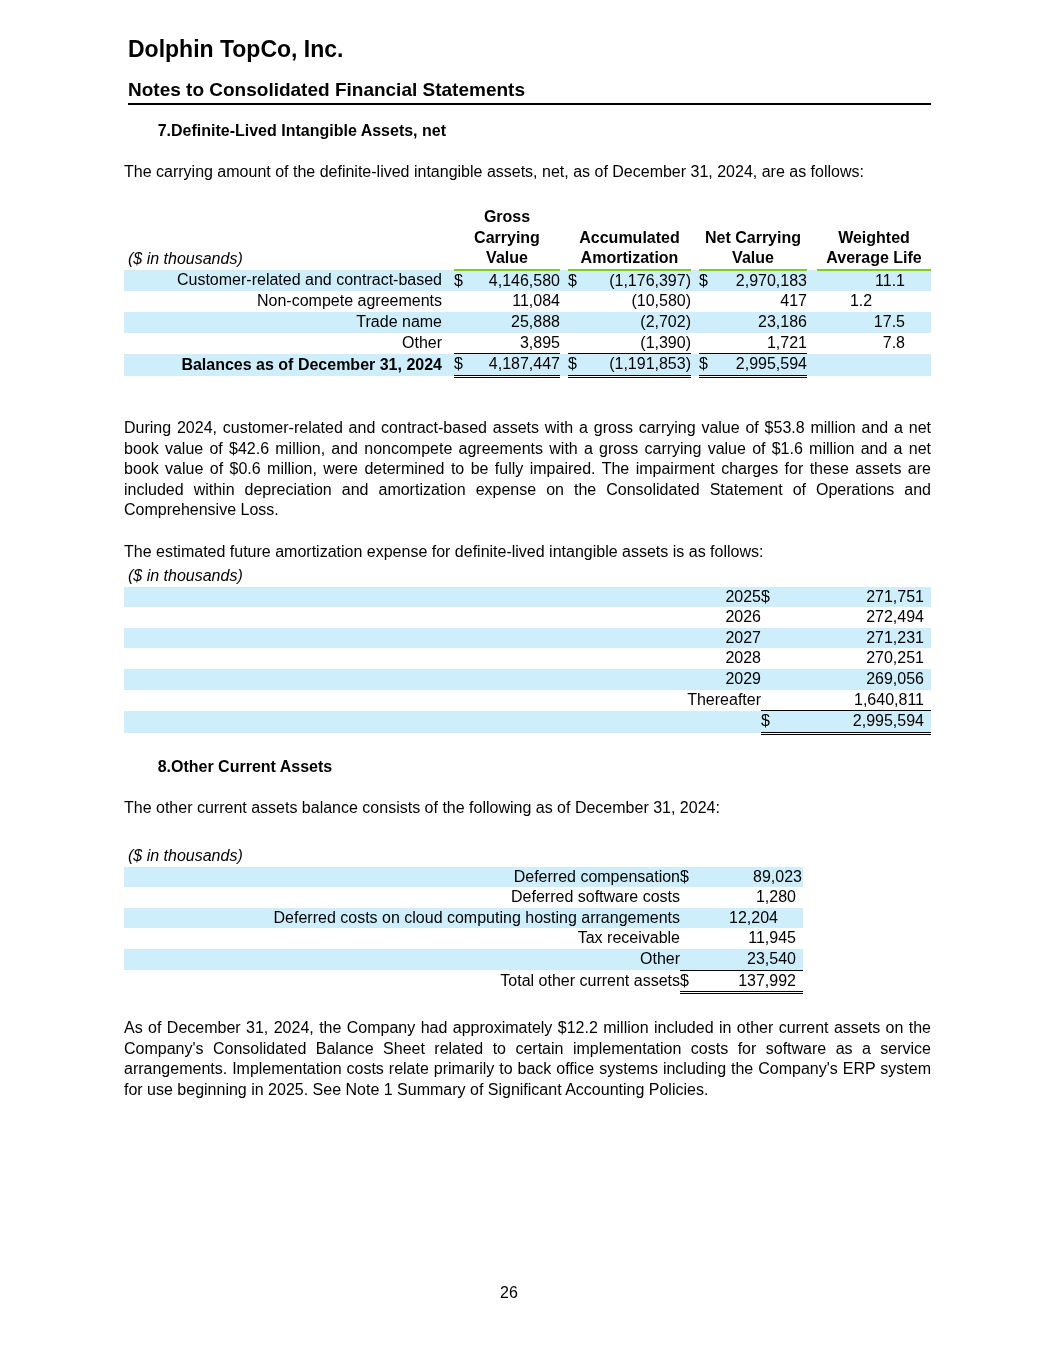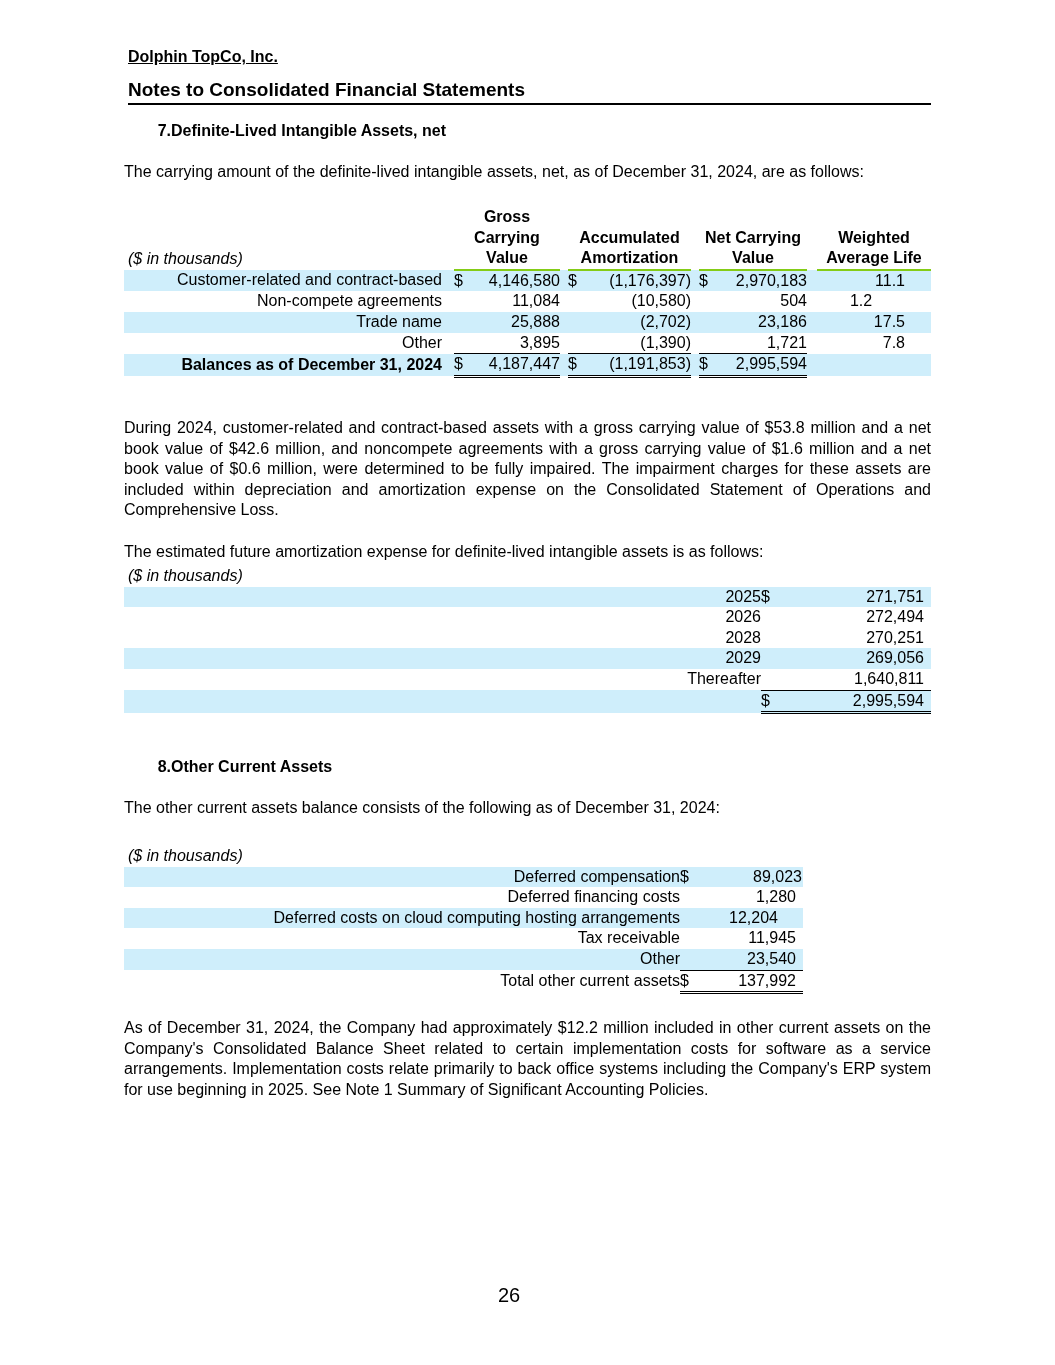--- a/index.html
+++ b/index.html
@@ -1,37 +1,37 @@
 <!DOCTYPE html>
 <html><head>
 <meta charset="utf-8">
 <style>
   html, body { margin:0; padding:0; background:#ffffff; }
   body { width:1055px; height:1365px; position:relative; font-family:"Liberation Sans", sans-serif; color:#000; }
   .page { position:absolute; left:124px; top:0; width:807px; }
-  .company { position:absolute; top:48px; left:4px; font-size:16px; font-weight:bold;text-decoration:underline; }
+  .company { position:absolute; top:36px; left:4px; font-size:23px; font-weight:bold; }
   .subtitle { position:absolute; top:79px; left:4px; font-size:19px; font-weight:bold; }
   .header-rule { position:absolute; top:103px; left:4px; width:803px; height:2px; background:#000; }
   .section-heading { position:absolute; left:0; font-size:16px; font-weight:bold; }
   .section-heading .num { display:inline-block; width:47px; }
   .para { position:absolute; left:0; width:807px; font-size:16px; line-height:20.6px; }
   .para.justify { text-align:justify; }
   .shade { background:#cfeefb; }
   table { border-collapse:collapse; position:absolute; left:0; font-size:16px; }
   td, th { padding:0; height:20.6px; line-height:20.6px; white-space:nowrap; }
   th { font-weight:bold; vertical-align:bottom; text-align:center; line-height:20.6px; }
   .unit { font-style:italic; font-weight:normal; text-align:left; padding-left:4px; }
   .label { padding-left:4px; text-align:right; }
   .num { text-align:right; }
   .dol { text-align:left; }
   .ul { border-bottom:1px solid #000; }
   .dul { border-bottom:3px double #000; }
   .hdrline { border-bottom:2px solid #84cc16; }
   .bold { font-weight:bold; }
-  .page-number { position:absolute; top:1284px; left:0; width:1018px; text-align:center; font-size:20px; }
+  .page-number { position:absolute; top:1284px; left:0; width:1018px; text-align:center; font-size:16px; }
 </style>
 </head>
 <body>
 
 <div class="page">
   <div class="company">Dolphin TopCo, Inc.</div>
   <div class="subtitle">Notes to Consolidated Financial Statements</div>
   <div class="header-rule"></div>
 
   <div class="section-heading" style="top:122px;">
@@ -83,21 +83,21 @@
     <tr>
       <td class="label">Non-compete agreements</td>
           <td></td>
       <td class="dol"></td>
       <td class="num">11,084</td>
           <td></td>
       <td class="dol"></td>
       <td class="num">(10,580)</td>
           <td></td>
       <td class="dol"></td>
-      <td class="num">504</td>
+      <td class="num">417</td>
           <td></td>
       <td class="num" style="padding-right:26px;text-align:center;">1.2</td>
     </tr>
     <tr class="shade">
       <td class="label">Trade name</td>
           <td></td>
       <td class="dol"></td>
       <td class="num">25,888</td>
           <td></td>
       <td class="dol"></td>
@@ -157,20 +157,25 @@
     <tr class="shade">
       <td class="label">2025</td>
       <td class="dol">$</td>
       <td class="num" style="padding-right:7px;">271,751</td>
     </tr>
     <tr>
       <td class="label">2026</td>
       <td class="dol"></td>
       <td class="num" style="padding-right:7px;">272,494</td>
     </tr>
+    <tr class="shade">
+      <td class="label">2027</td>
+      <td class="dol"></td>
+      <td class="num" style="padding-right:7px;">271,231</td>
+    </tr>
     <tr>
       <td class="label">2028</td>
       <td class="dol"></td>
       <td class="num" style="padding-right:7px;">270,251</td>
     </tr>
     <tr class="shade">
       <td class="label">2029</td>
       <td class="dol"></td>
       <td class="num" style="padding-right:7px;">269,056</td>
     </tr>
@@ -203,21 +208,21 @@
           <td class="unit">($ in thousands)</td>
           <td></td>
           <td></td>
         </tr>
     <tr class="shade">
       <td class="label">Deferred compensation</td>
       <td class="dol">$</td>
       <td class="num" style="padding-right:1px;">89,023</td>
     </tr>
     <tr>
-      <td class="label">Deferred financing costs</td>
+      <td class="label">Deferred software costs</td>
       <td class="dol"></td>
       <td class="num" style="padding-right:7px;">1,280</td>
     </tr>
     <tr class="shade">
       <td class="label">Deferred costs on cloud computing hosting arrangements</td>
       <td class="dol"></td>
       <td class="num" style="padding-right:25px;">12,204</td>
     </tr>
     <tr>
       <td class="label">Tax receivable</td>

